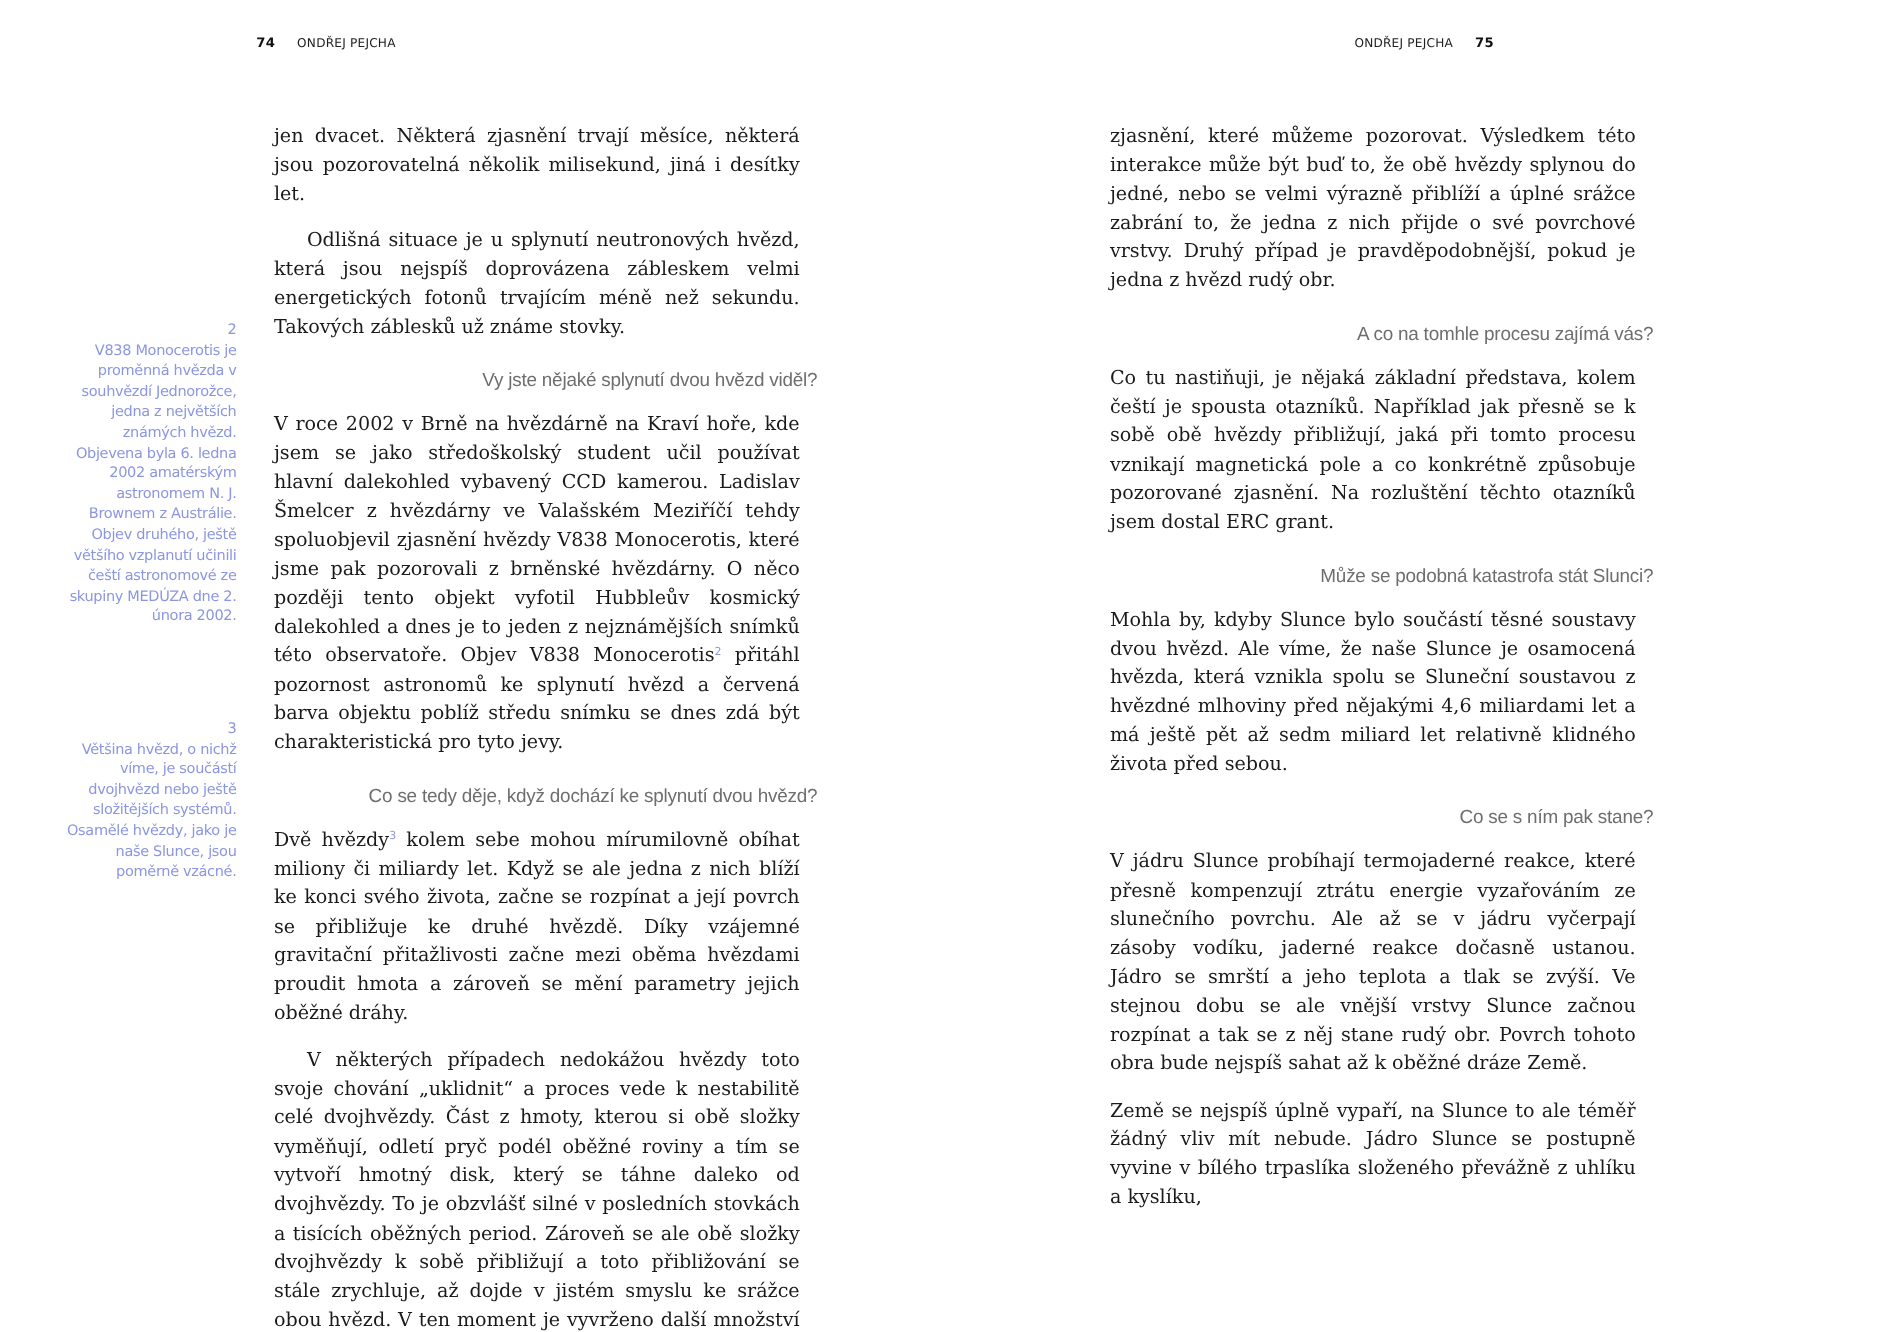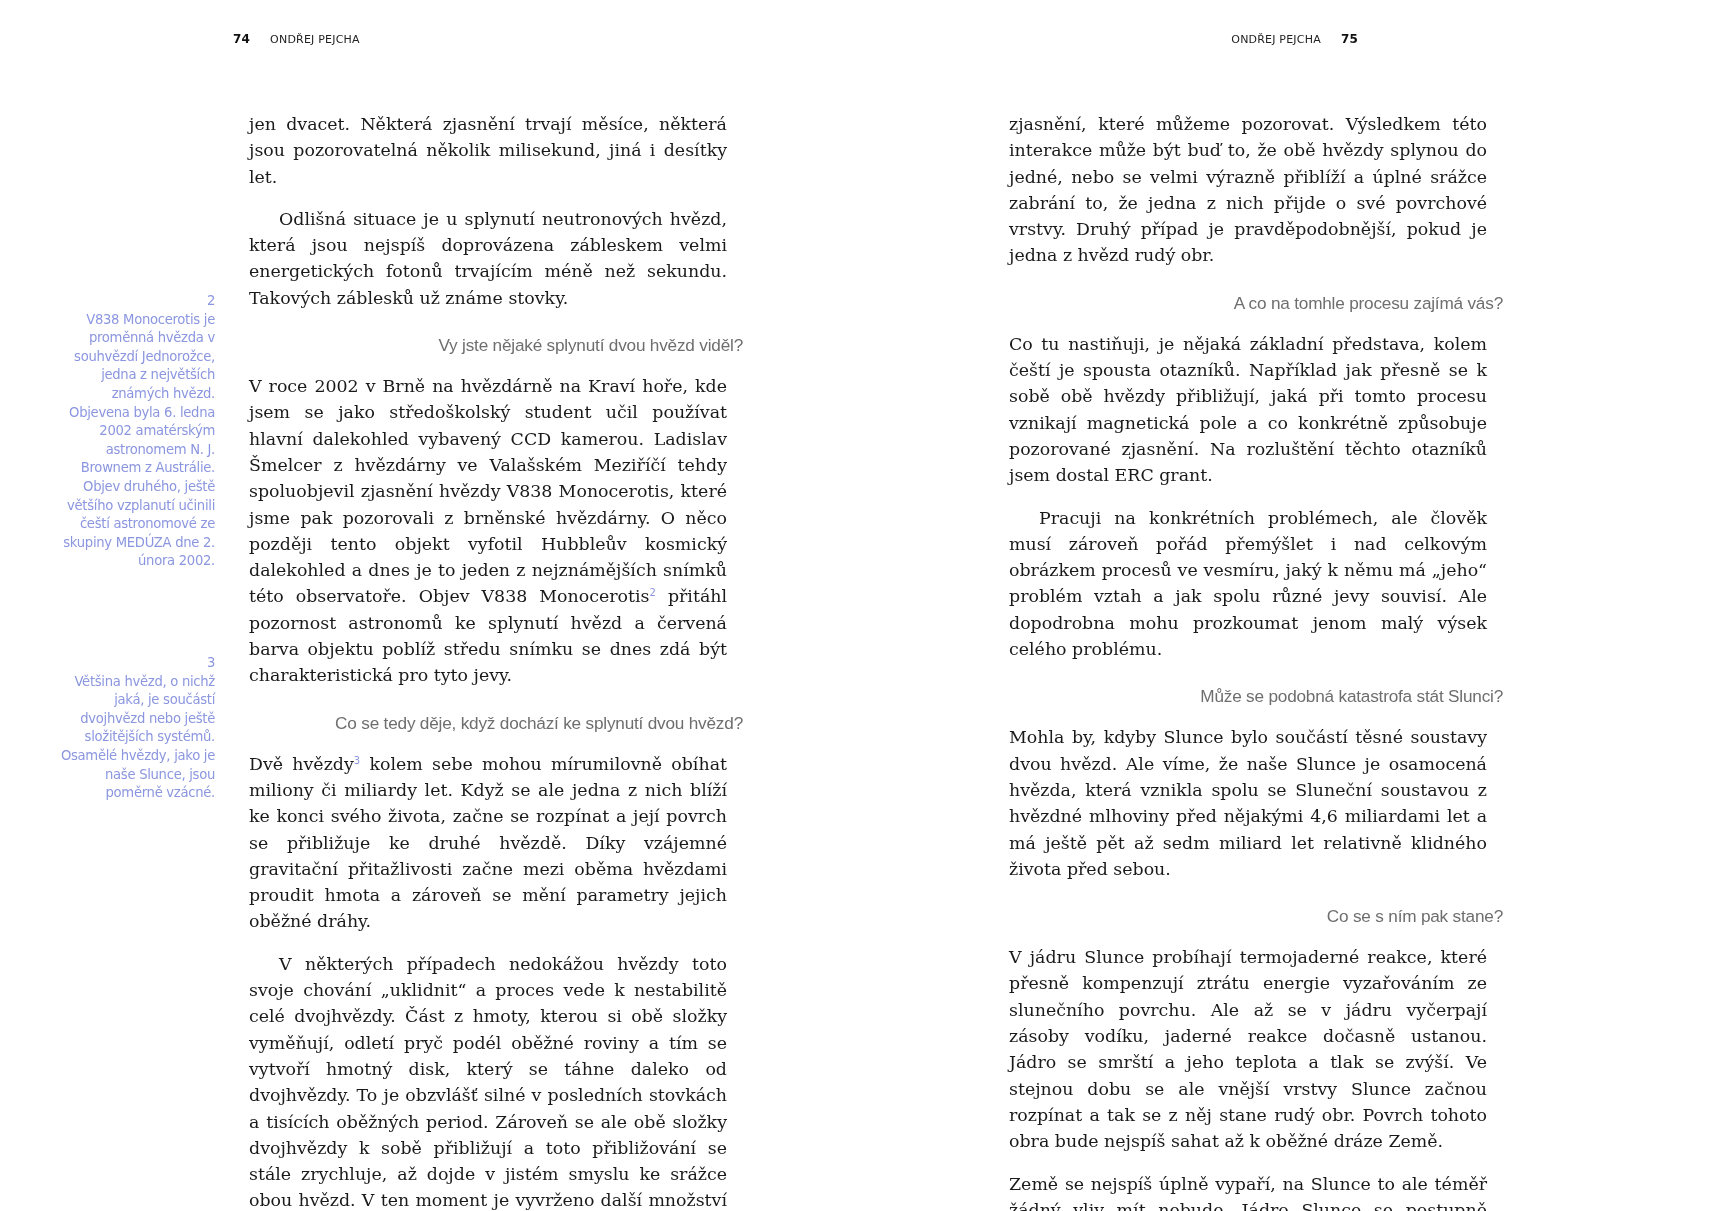--- a/index.html
+++ b/index.html
@@ -37,21 +37,21 @@
   <div class="running-head rh-left">
     <span class="folio">74</span><span>ONDŘEJ PEJCHA</span>
   </div>
 
   <div class="sidenote sidenote-2">
     <span class="sn-num">2</span>
     <span>V838 Monocerotis je proměnná hvězda v souhvězdí Jednorožce, jedna z největších známých hvězd. Objevena byla 6. ledna 2002 amatérským astronomem N. J. Brownem z Austrálie. Objev druhého, ještě většího vzplanutí učinili čeští astronomové ze skupiny MEDÚZA dne 2. února 2002.</span>
   </div>
   <div class="sidenote sidenote-3">
     <span class="sn-num">3</span>
-    <span>Většina hvězd, o nichž jaká, je součástí dvojhvězd nebo ještě složitějších systémů. Osamělé hvězdy, jako je naše Slunce, jsou poměrně vzácné.</span>
+    <span>Většina hvězd, o nichž víme, je součástí dvojhvězd nebo ještě složitějších systémů. Osamělé hvězdy, jako je naše Slunce, jsou poměrně vzácné.</span>
   </div>
 
   <div class="column">
     <p>jen dvacet. Některá zjasnění trvají měsíce, některá jsou pozorovatelná několik milisekund, jiná i desítky let.</p>
     <p class="indent">Odlišná situace je u splynutí neutronových hvězd, která jsou nejspíš doprovázena zábleskem velmi energetických fotonů trvajícím méně než sekundu. Takových záblesků už známe stovky.</p>
     <h3>Vy jste nějaké splynutí dvou hvězd viděl?</h3>
     <p><span>V roce 2002 v Brně na hvězdárně na Kraví hoře, kde jsem se jako středoškolský student učil používat hlavní dalekohled vybavený CCD kamerou. Ladislav Šmelcer z hvězdárny ve Valašském Meziříčí tehdy spoluobjevil zjasnění hvězdy V838 Monocerotis, které jsme pak pozorovali z brněnské hvězdárny. O něco později tento objekt vyfotil Hubbleův kosmický dalekohled a dnes je to jeden z nejznámějších snímků této observatoře. Objev V838 Monocerotis</span><sup class="fn">2</sup><span> přitáhl pozornost astronomů ke splynutí hvězd a červená barva objektu poblíž středu snímku se dnes zdá být charakteristická pro tyto jevy.</span></p>
     <h3>Co se tedy děje, když dochází ke splynutí dvou hvězd?</h3>
     <p><span>Dvě hvězdy</span><sup class="fn">3</sup><span> kolem sebe mohou mírumilovně obíhat miliony či miliardy let. Když se ale jedna z nich blíží ke konci svého života, začne se rozpínat a její povrch se přibližuje ke druhé hvězdě. Díky vzájemné gravitační přitažlivosti začne mezi oběma hvězdami proudit hmota a zároveň se mění parametry jejich oběžné dráhy.</span></p>
     <p class="indent">V některých případech nedokážou hvězdy toto svoje chování „uklidnit“ a proces vede k nestabilitě celé dvojhvězdy. Část z hmoty, kterou si obě složky vyměňují, odletí pryč podél oběžné roviny a tím se vytvoří hmotný disk, který se táhne daleko od dvojhvězdy. To je obzvlášť silné v posledních stovkách a tisících oběžných period. Zároveň se ale obě složky dvojhvězdy k sobě přibližují a toto přibližování se stále zrychluje, až dojde v jistém smyslu ke srážce obou hvězd. V ten moment je vyvrženo další množství hmoty ve všech směrech. Tato exploze narazí do hmotného disku a vzniklá rázová vlna způsobí</p>
@@ -60,20 +60,19 @@
 
 <div class="page page-right">
   <div class="running-head rh-right">
     <span>ONDŘEJ PEJCHA</span><span class="folio">75</span>
   </div>
 
   <div class="column">
     <p>zjasnění, které můžeme pozorovat. Výsledkem této interakce může být buď to, že obě hvězdy splynou do jedné, nebo se velmi výrazně přiblíží a úplné srážce zabrání to, že jedna z nich přijde o své povrchové vrstvy. Druhý případ je pravděpodobnější, pokud je jedna z hvězd rudý obr.</p>
     <h3>A co na tomhle procesu zajímá vás?</h3>
     <p>Co tu nastiňuji, je nějaká základní představa, kolem čeští je spousta otazníků. Například jak přesně se k sobě obě hvězdy přibližují, jaká při tomto procesu vznikají magnetická pole a co konkrétně způsobuje pozorované zjasnění. Na rozluštění těchto otazníků jsem dostal ERC grant.</p>
-    <p class="indent">Pracuji na konkrétních problémech, ale člověk musí zároveň pořád přemýšlet i nad celkovým obrázkem procesů ve vesmíru, jaký k němu má „jeho“ problém vztah a jak spolu různé jevy souvisí. Ale dopodrobna mohu prozkoumat jenom malý výsek celého problému.</p>
     <h3>Může se podobná katastrofa stát Slunci?</h3>
     <p>Mohla by, kdyby Slunce bylo součástí těsné soustavy dvou hvězd. Ale víme, že naše Slunce je osamocená hvězda, která vznikla spolu se Sluneční soustavou z hvězdné mlhoviny před nějakými 4,6 miliardami let a má ještě pět až sedm miliard let relativně klidného života před sebou.</p>
     <h3>Co se s ním pak stane?</h3>
     <p>V jádru Slunce probíhají termojaderné reakce, které přesně kompenzují ztrátu energie vyzařováním ze slunečního povrchu. Ale až se v jádru vyčerpají zásoby vodíku, jaderné reakce dočasně ustanou. Jádro se smrští a jeho teplota a tlak se zvýší. Ve stejnou dobu se ale vnější vrstvy Slunce začnou rozpínat a tak se z něj stane rudý obr. Povrch tohoto obra bude nejspíš sahat až k oběžné dráze Země.</p>
     <p>Země se nejspíš úplně vypaří, na Slunce to ale téměř žádný vliv mít nebude. Jádro Slunce se postupně vyvine v bílého trpaslíka složeného převážně z uhlíku a kyslíku,</p>
   </div>
 </div>
 
 </body></html>

